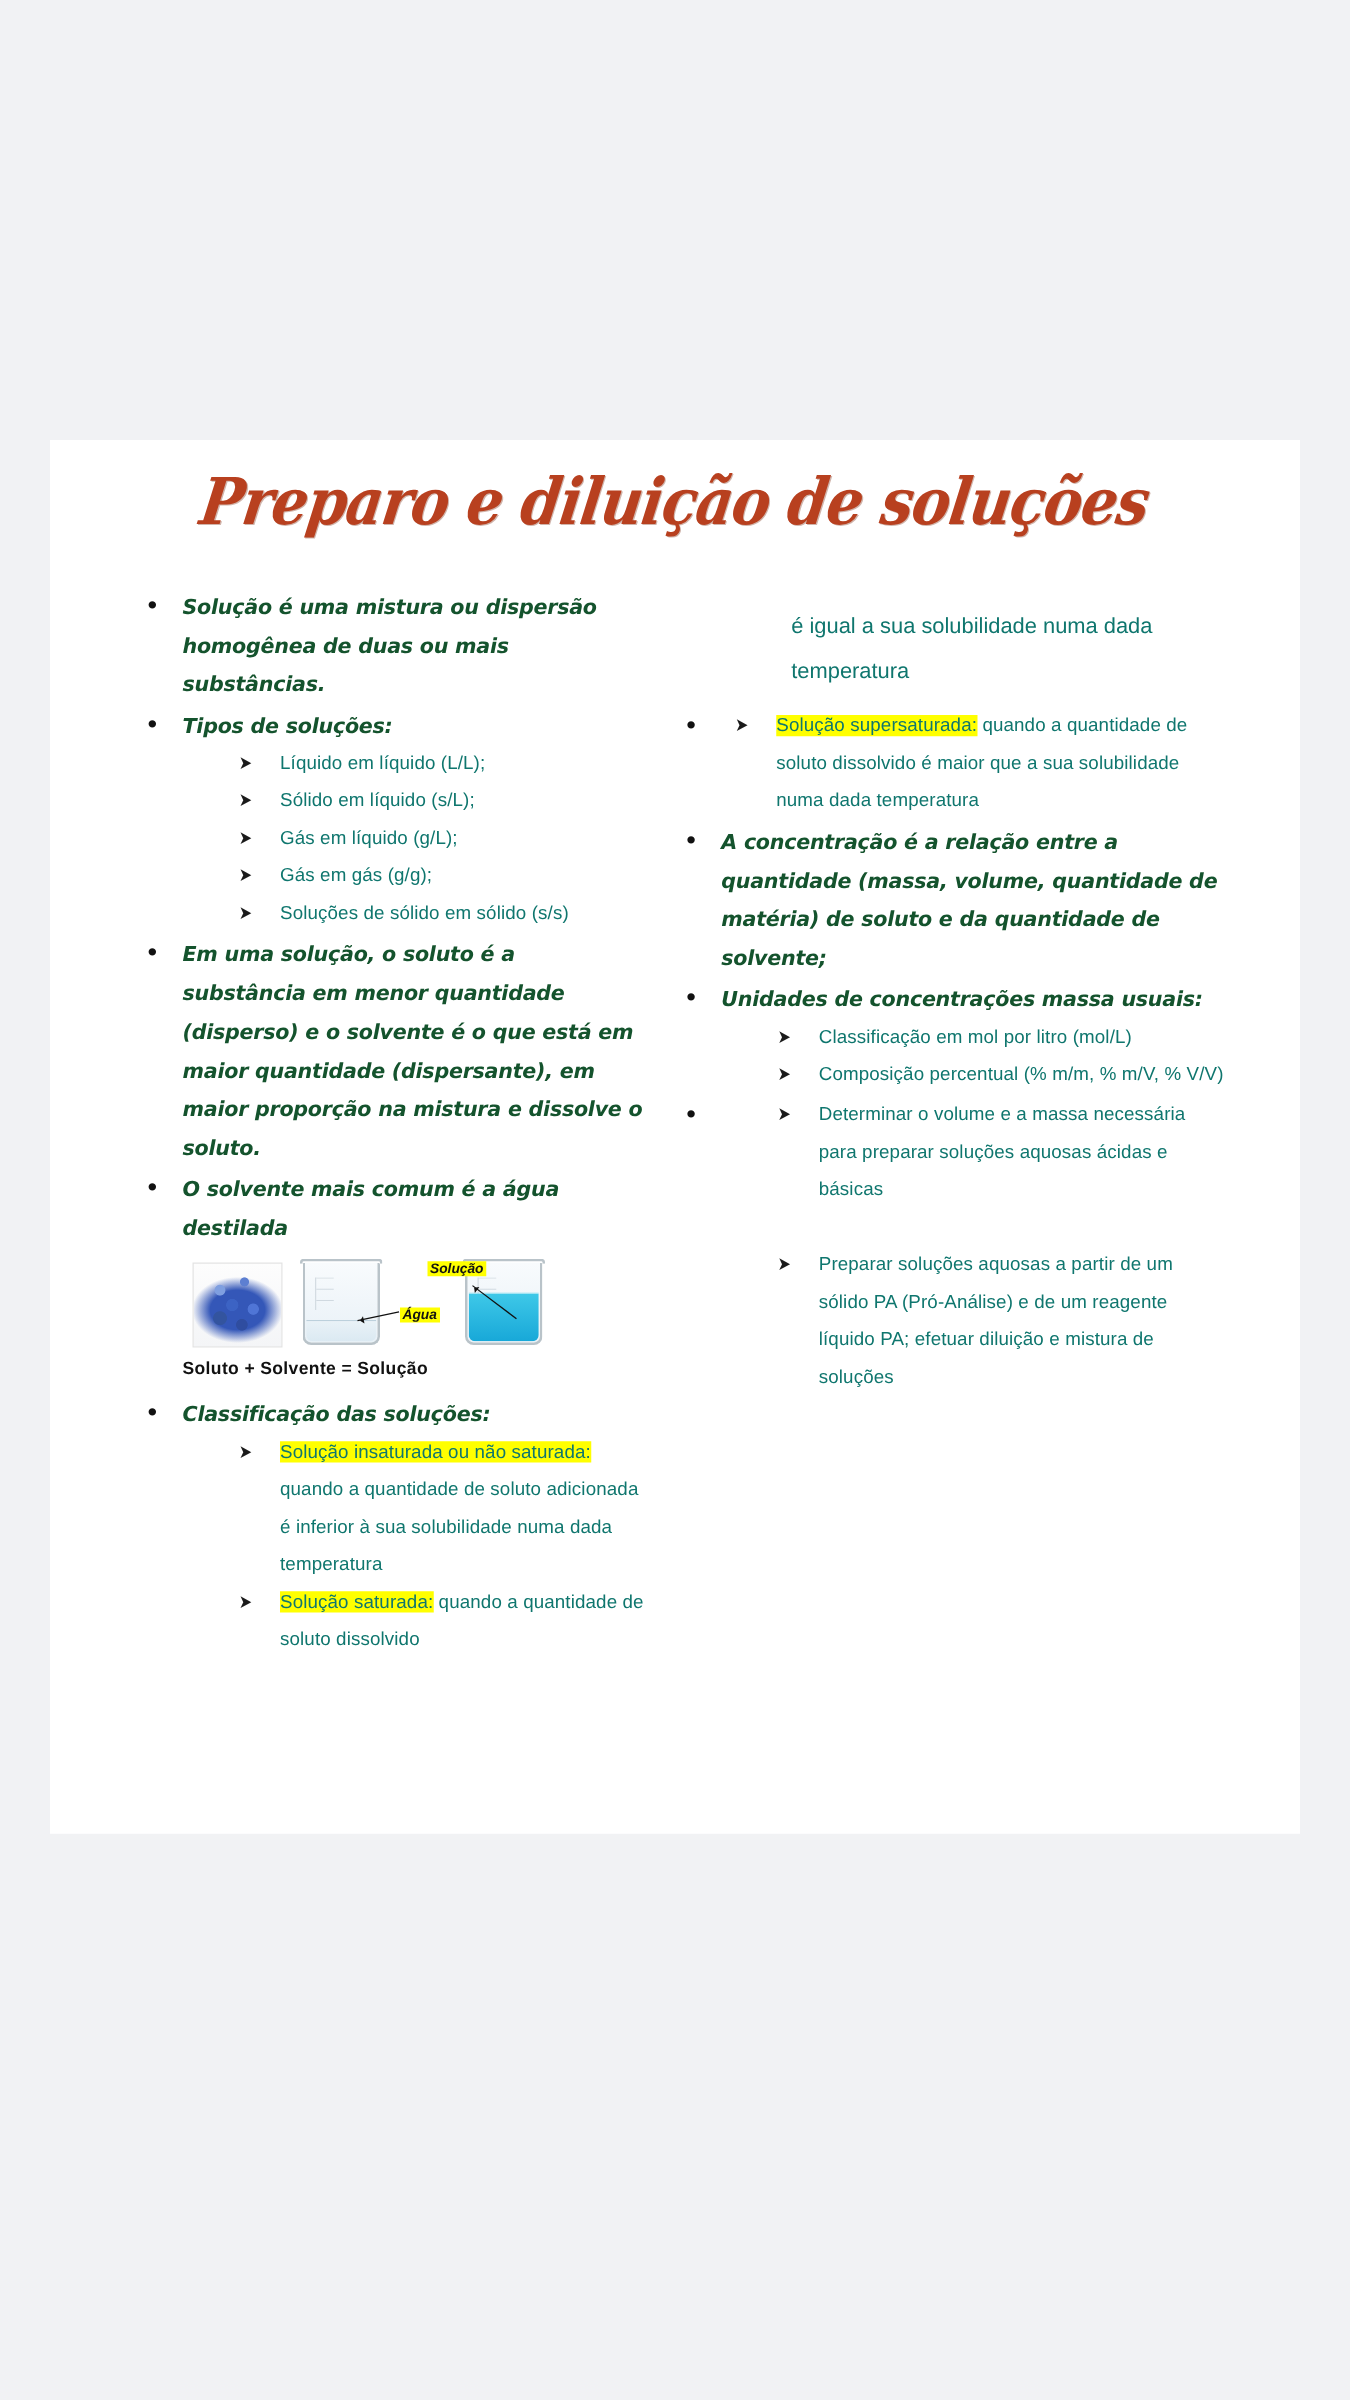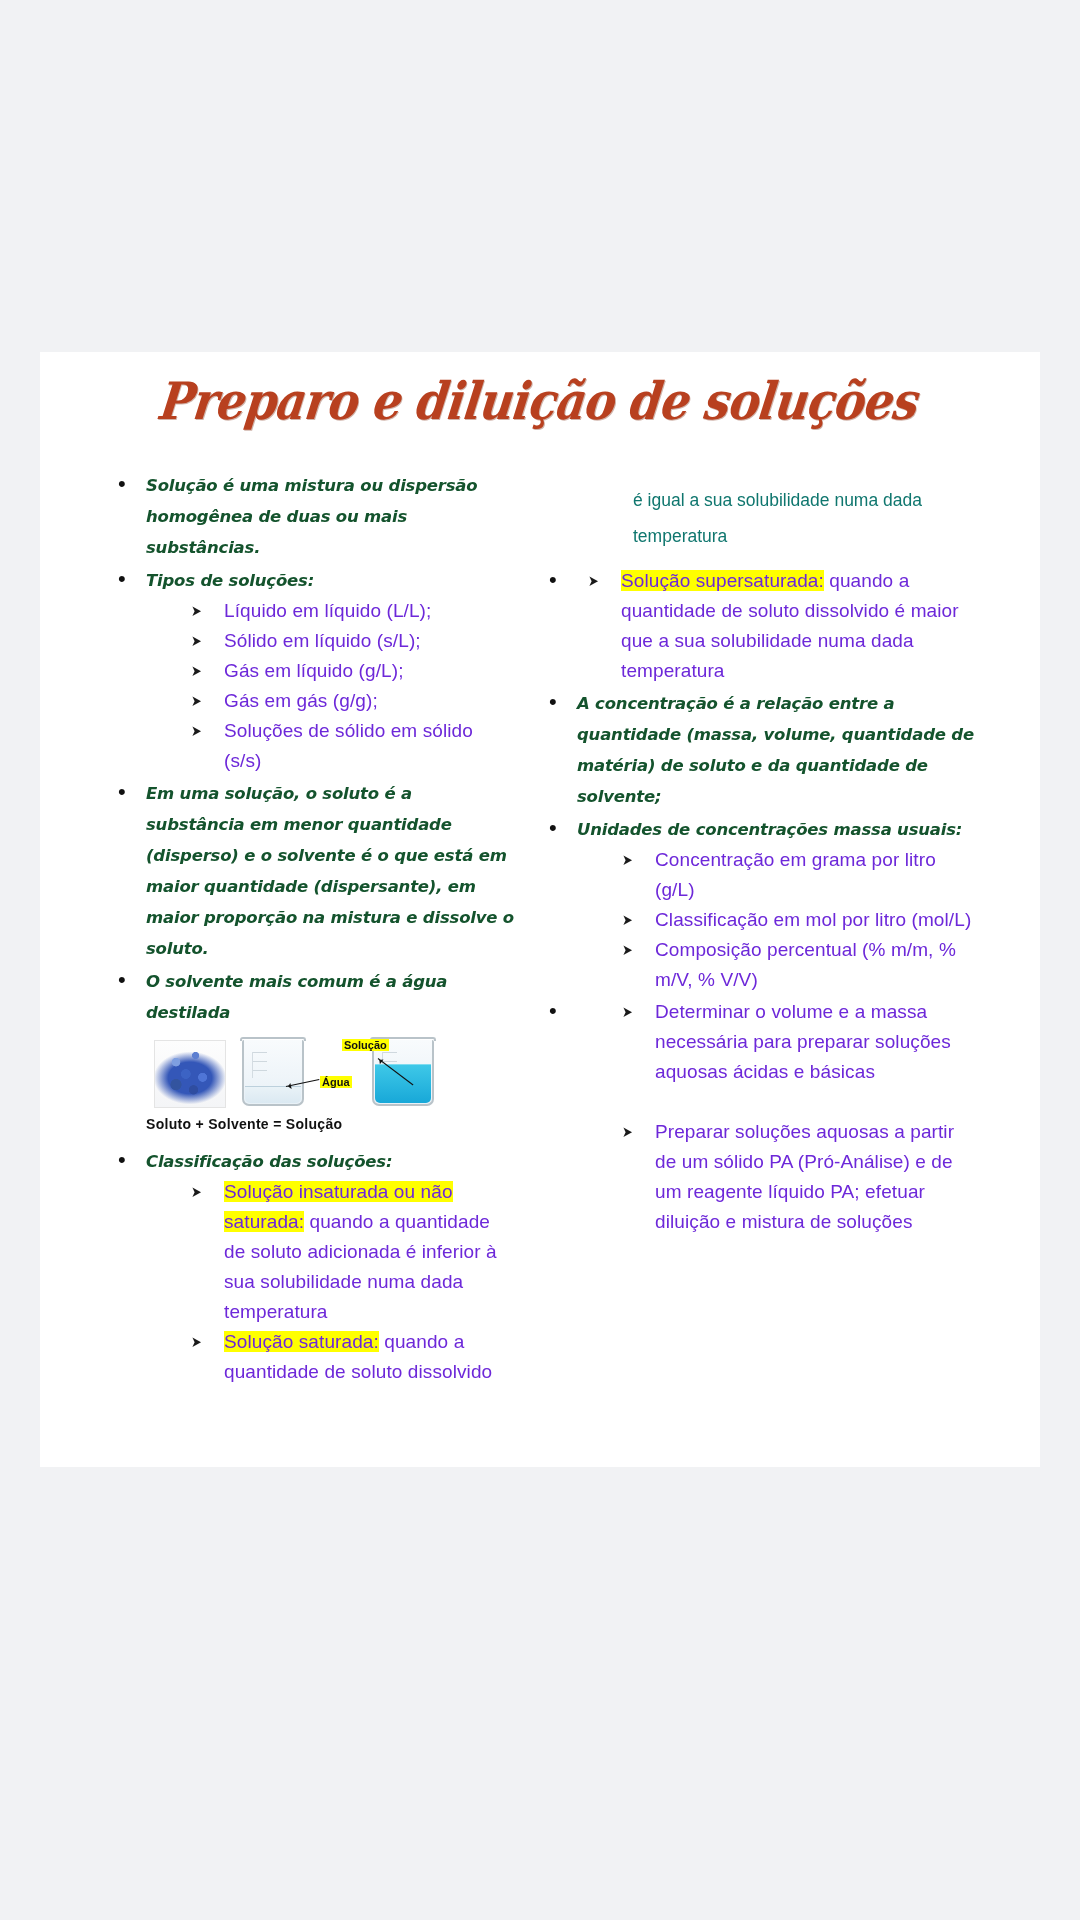--- a/index.html
+++ b/index.html
@@ -106,24 +106,24 @@
     left: 0;
     top: 0;
     font-size: 15px;
     line-height: 30px;
     color: #1a1a1a;
     transform: scaleX(0.85);
   }
   li.b2 > .t2 {
     font-family: "Liberation Sans", sans-serif;
     font-weight: 300;
-    font-size: 19px;
+    font-size: 15px;
     line-height: 30px;
     letter-spacing: 0.1px;
-    color: #6d28d9;
+    color: #0f766e;
     display: block;
   }
 
   
   .plain2 {
     font-family: "Liberation Sans", sans-serif;
     font-size: 17.5px;
     line-height: 36px;
     color: #0f766e;
     padding-left: 78px;
@@ -219,20 +219,21 @@
 
   .lbl {
     position: absolute;
     font-family: "Liberation Sans", sans-serif;
     font-weight: bold;
     font-size: 11px;
     color: #111;
     background: #ffff00;
     padding: 0 2px;
     white-space: nowrap;
+    font-style: italic;
   }
   .lbl-agua   { left: 174px; top: 40px; }
   .lbl-solucao{ left: 196px; top: 3px; }
 
   .arrow {
     position: absolute;
     height: 0;
     border-top: 1.4px solid #111;
     transform-origin: left center;
   }
@@ -360,23 +361,20 @@
         </li>
 
         <li class="b1">
           <span class="t1">A concentração é a relação entre a quantidade (massa, volume, quantidade de matéria) de soluto e da quantidade de solvente;</span>
         </li>
 
         <li class="b1">
           <span class="t1">Unidades de concentrações massa usuais:</span>
           <ul class="lvl2">
             <li class="b2">
-              <span class="t2">Concentração em grama por litro (g/L)</span>
-            </li>
-            <li class="b2">
               <span class="t2">Classificação em mol por litro (mol/L)</span>
             </li>
             <li class="b2">
               <span class="t2">Composição percentual (% m/m, % m/V, % V/V)</span>
             </li>
           </ul>
         </li>
 
         <li class="b1">
           <ul class="lvl2">

